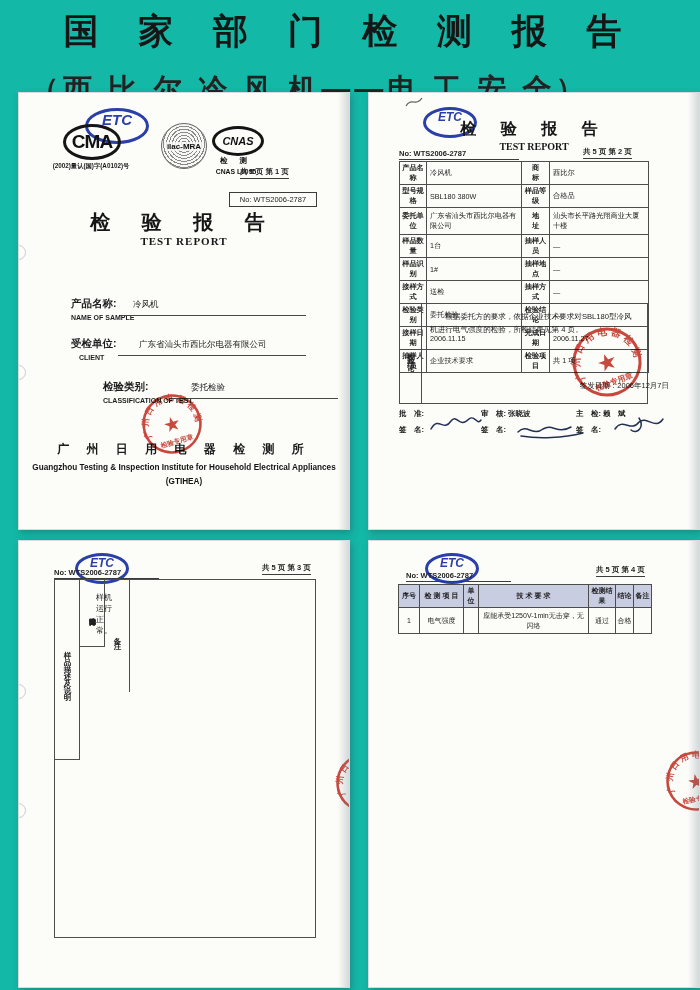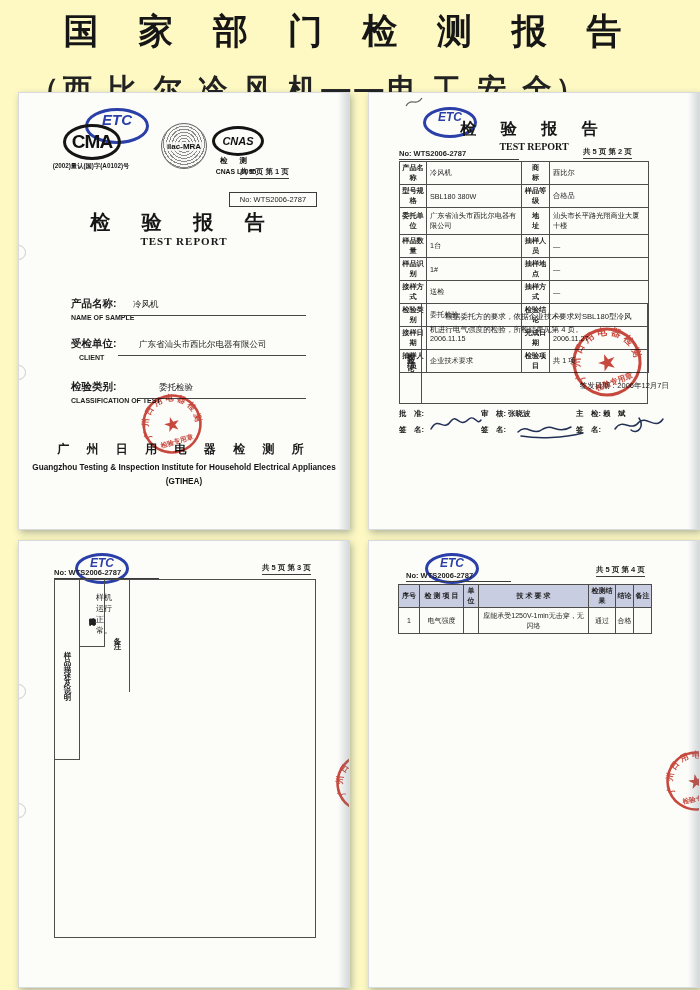--- a/index.html
+++ b/index.html
@@ -1,17 +1,17 @@
 <!DOCTYPE html>
 <html><head>
 <meta charset="utf-8">
 <style>
   html,body{margin:0;padding:0;}
   body{font-family:"Liberation Sans",sans-serif;}
-  #canvas{position:relative;width:700px;height:990px;background:#fef9c3;overflow:hidden;}
+  #canvas{position:relative;width:700px;height:990px;background:#14b8a6;overflow:hidden;}
 
   
   .banner{position:absolute;left:0;top:0;width:700px;text-align:center;color:#161616;}
   .banner .t1{margin-top:8px;font-size:35px;font-weight:800;letter-spacing:15px;white-space:nowrap;}
   .banner .t2{margin-top:2px;font-size:29px;font-weight:800;letter-spacing:4px;white-space:nowrap;}
 
   
   .page{position:absolute;background:#fcfcf9;border:1px solid #d8dadb;
         box-shadow:2px 3px 7px rgba(40,60,80,.35);overflow:hidden;}
   .page::after{content:"";position:absolute;right:0;top:0;bottom:0;width:11px;
@@ -116,21 +116,21 @@
       <span class="val" style="margin-left:12px;">冷风机</span>
       <div class="en">NAME OF SAMPLE</div>
       <div class="line" style="left:49px;top:22px;width:186px;"></div>
     </div>
     <div class="f" style="top:240px;">
       <span class="cn">受检单位:</span>
       <span class="val" style="margin-left:18px;">广东省汕头市西比尔电器有限公司</span>
       <div class="en" style="margin-left:8px;">CLIENT</div>
       <div class="line" style="left:47px;top:22px;width:188px;"></div>
     </div>
-    <div class="f" style="top:283px;">
+    <div class="f" style="top:283px;margin-left:32px;">
       <span class="cn">检验类别:</span>
       <span class="val" style="margin-left:38px;">委托检验</span>
       <div class="en">CLASSIFICATION OF TEST</div>
       <div class="line" style="left:66px;top:22px;width:169px;"></div>
     </div>
 
     <div class="abs ctr" style="top:348px;font-size:12px;font-weight:800;letter-spacing:7px;color:#1a1a1a;">广 州 日 用 电 器 检 测 所</div>
     <div class="abs ctr" style="top:370px;font-size:8.2px;font-weight:700;color:#141414;">Guangzhou Testing &amp; Inspection Institute for Household Electrical Appliances</div>
     <div class="abs ctr" style="top:384px;font-size:8.2px;font-weight:700;color:#141414;">(GTIHEA)</div>
 

